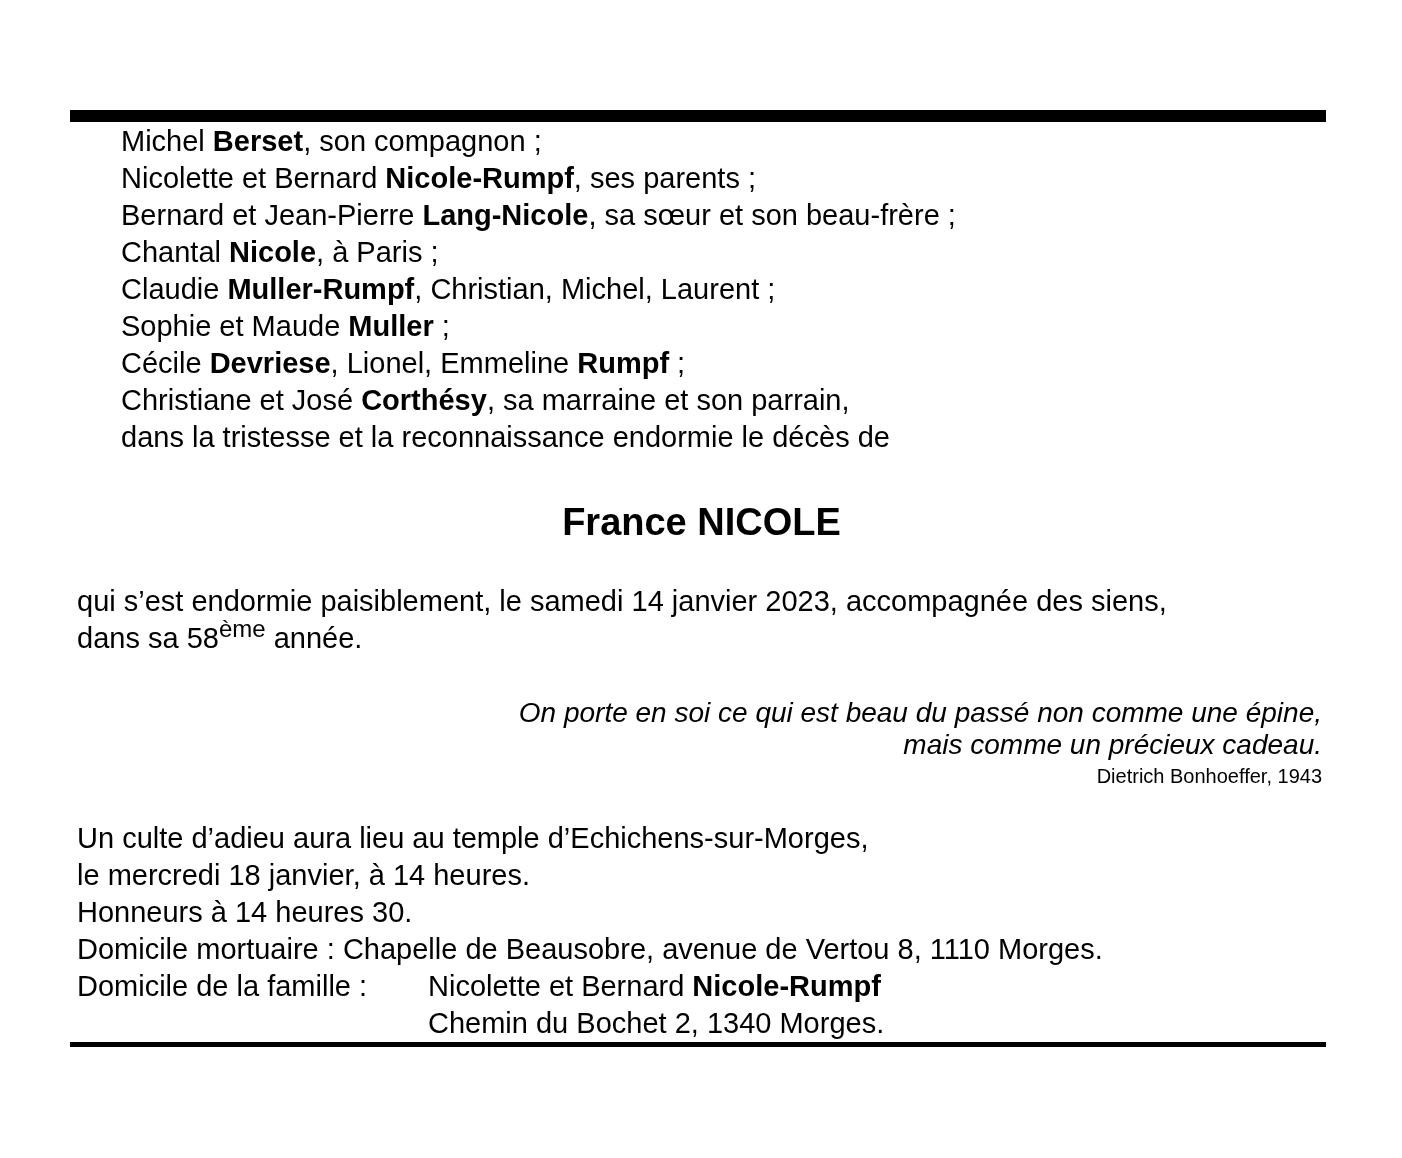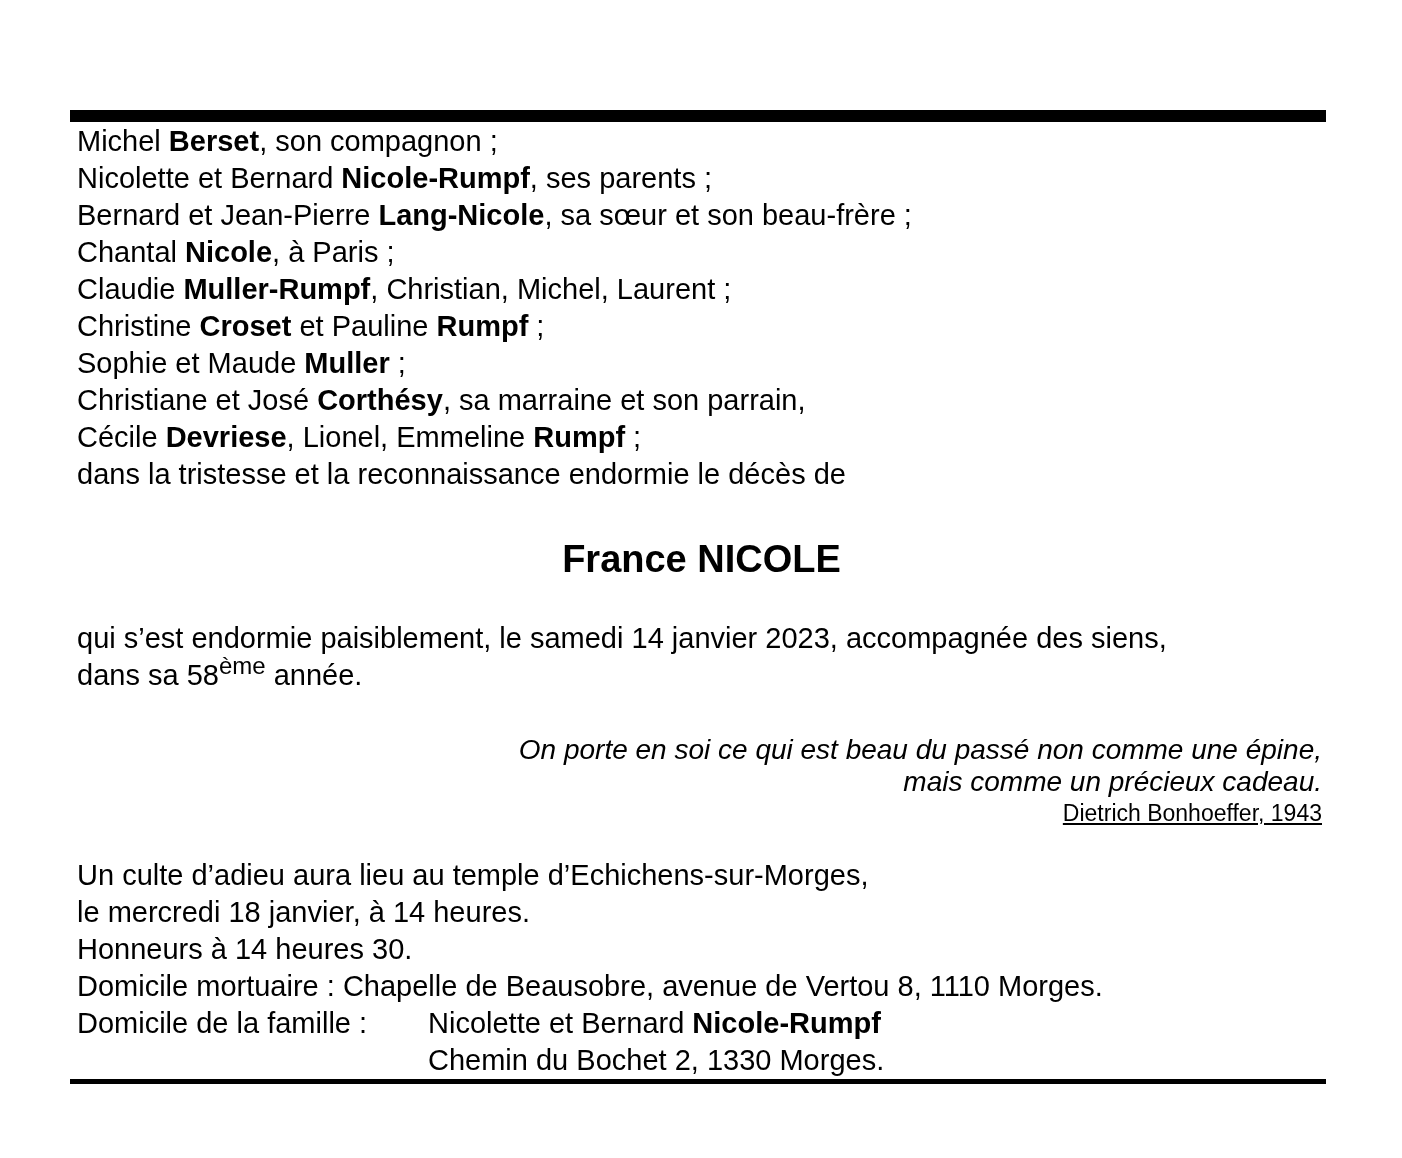--- a/index.html
+++ b/index.html
@@ -27,20 +27,21 @@
     height: 5px;
     background: #000000;
   }
   .block {
     font-size: 29px;
     line-height: 37px;
     padding-left: 7px;
   }
   .family-block {
     margin-top: 1px;
+    margin-left: 44px;
   }
   .bold {
     font-weight: bold;
   }
   .title {
     margin-top: 43px;
     font-size: 38px;
     line-height: 46px;
     font-weight: bold;
     text-align: center;
@@ -56,23 +57,22 @@
   .quote {
     margin-top: 40px;
     font-style: italic;
     text-align: right;
     font-size: 28px;
     line-height: 32px;
     padding-right: 4px;
   }
   .quote-attr {
     font-style: normal;
-    font-size: 23px;
+    font-size: 20px;
     line-height: 30px;
-    text-decoration: underline;
   }
   .ceremony {
     margin-top: 29px;
   }
   .tab-label {
     display: inline-block;
     width: 351px;
   }
   .indent2 {
     margin-left: 351px;
@@ -84,24 +84,23 @@
 <div class="doc">
 
   <div class="rule-top"></div>
 
   <div class="block family-block">
     <div><span>Michel </span><span class="bold">Berset</span><span>, son compagnon ;</span><span class="bold"></span><span></span></div>
     <div><span>Nicolette et Bernard </span><span class="bold">Nicole-Rumpf</span><span>, ses parents ;</span><span class="bold"></span><span></span></div>
     <div><span>Bernard et Jean-Pierre </span><span class="bold">Lang-Nicole</span><span>, sa sœur et son beau-frère ;</span><span class="bold"></span><span></span></div>
     <div><span>Chantal </span><span class="bold">Nicole</span><span>, à Paris ;</span><span class="bold"></span><span></span></div>
     <div><span>Claudie </span><span class="bold">Muller-Rumpf</span><span>, Christian, Michel, Laurent ;</span><span class="bold"></span><span></span></div>
-    <div><span>Christine </span><span class="bold">Croset</span><span> et Pauline </span><span class="bold">Rumpf</span><span> ;</span></div>
     <div><span>Sophie et Maude </span><span class="bold">Muller</span><span> ;</span><span class="bold"></span><span></span></div>
+    <div><span>Cécile </span><span class="bold">Devriese</span><span>, Lionel, Emmeline </span><span class="bold">Rumpf</span><span> ;</span></div>
     <div><span>Christiane et José </span><span class="bold">Corthésy</span><span>, sa marraine et son parrain,</span><span class="bold"></span><span></span></div>
-    <div><span>Cécile </span><span class="bold">Devriese</span><span>, Lionel, Emmeline </span><span class="bold">Rumpf</span><span> ;</span></div>
     <div><span>dans la tristesse et la reconnaissance endormie le décès de</span></div>
   </div>
 
   <div class="block title">France NICOLE</div>
 
   <div class="block para">
     <div>qui s’est endormie paisiblement, le samedi 14 janvier 2023, accompagnée des siens,</div>
     <div><span>dans sa 58</span><sup class="ord">ème</sup><span> année.</span></div>
   </div>
 
@@ -110,18 +109,18 @@
     <div>mais comme un précieux cadeau.</div>
     <div class="quote-attr">Dietrich Bonhoeffer, 1943</div>
   </div>
 
   <div class="block ceremony">
     <div>Un culte d’adieu aura lieu au temple d’Echichens-sur-Morges,</div>
     <div>le mercredi 18 janvier, à 14 heures.</div>
     <div>Honneurs à 14 heures 30.</div>
     <div>Domicile mortuaire : Chapelle de Beausobre, avenue de Vertou 8, 1110 Morges.</div>
     <div><span class="tab-label">Domicile de la famille :</span><span>Nicolette et Bernard </span><span class="bold">Nicole-Rumpf</span></div>
-    <div class="indent2">Chemin du Bochet 2, 1330 Morges.</div>
+    <div class="indent2">Chemin du Bochet 2, 1340 Morges.</div>
   </div>
 
   <div class="rule-bottom"></div>
 
 </div>
 
 </body></html>

